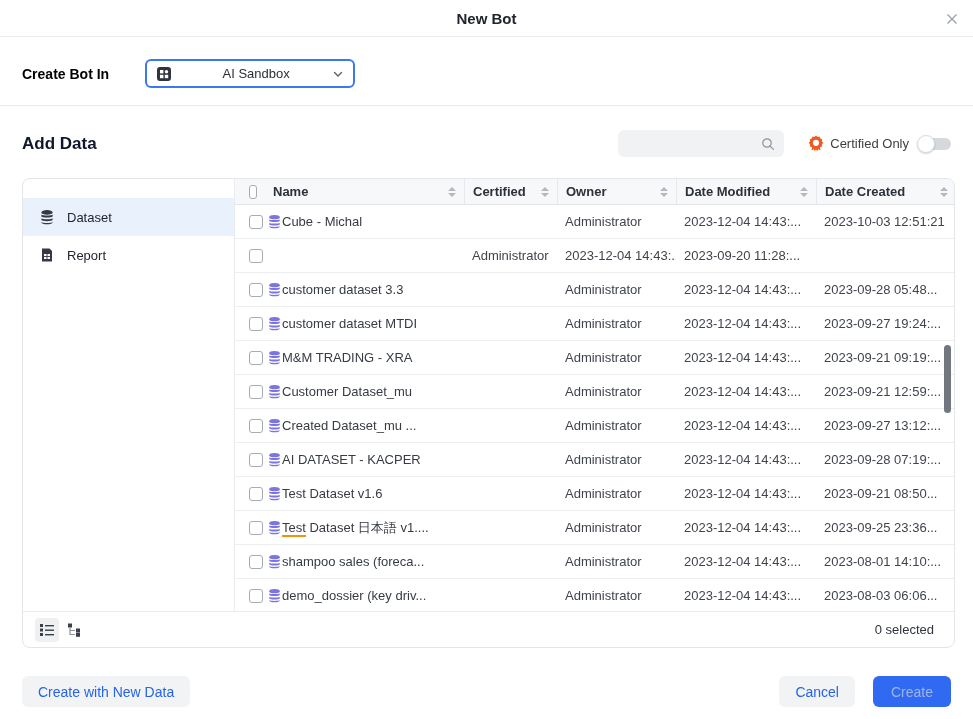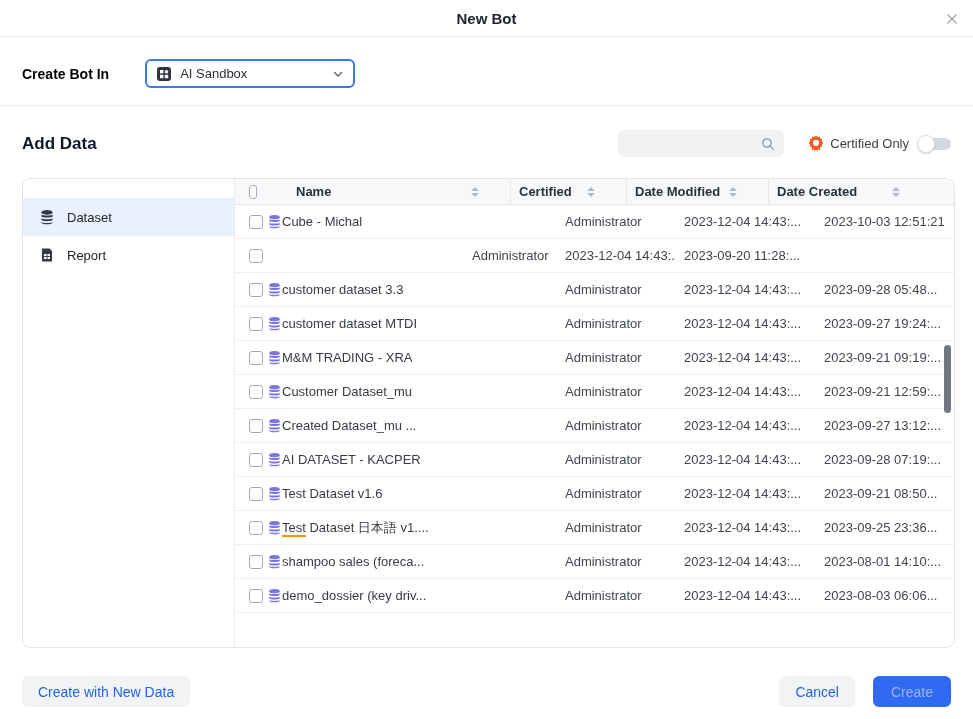--- a/index.html
+++ b/index.html
@@ -33,21 +33,21 @@
   }
   .create-in-label { font-size: 14px; font-weight: 700; color: #000000; }
   .env-select {
     margin-left: 36px;
     width: 210px; height: 29px;
     border: 2px solid #3b79f3; border-radius: 6px;
     background: #fff;
     display: flex; align-items: center;
     padding: 0 9px; cursor: pointer;
   }
-  .env-select .env-name { margin-left: 8px; flex: 1; color: #2a2e37; font-size: 13px; }
+  .env-select .env-name { margin-left: 8px; flex: 1; color: #2a2e37; font-size: 13px; text-align: center; }
   
   .add-data-row {
     display: flex; align-items: center;
     padding: 24px 22px 20px 22px;
   }
   .add-data-title { font-size: 17px; font-weight: 700; color: #0f172a; flex: 1; }
   .search-box {
     width: 166px; height: 27px;
     background: #f1f2f4; border-radius: 6px;
     display: flex; align-items: center;
@@ -93,21 +93,20 @@
   .side-item.selected { background: #e8f1fc; }
   
   .table-area { flex: 1; display: flex; flex-direction: column; min-width: 0; }
   .thead {
     display: grid;
     grid-template-columns: 30px 199px 93px 119px 140px 140px;
     height: 26px; background: #f7f8f9;
     border-bottom: 1px solid #e3e5e9;
     align-items: center;
     flex: none;
-    gap: 23px;
   }
   .th {
     display: flex; align-items: center; height: 100%;
     font-weight: 700; color: #2c303a; font-size: 13px;
     padding: 0 8px; border-left: 1px solid #e6e8ec;
   }
   .th.first { border-left: none; padding-left: 14px; }
   .th .grow { flex: 1; }
   .sort-arrows { display: flex; flex-direction: column; align-items: center; gap: 2px; cursor: pointer; }
   .sort-arrows i { display: block; width: 0; height: 0; border-left: 4px solid transparent; border-right: 4px solid transparent; }
@@ -265,20 +264,28 @@
         </div>
         <div class="th">
           <span>Certified</span>
           <span class="grow"></span>
           <span class="sort-arrows">
               <i class="up"></i>
               <i class="dn"></i>
             </span>
         </div>
         <div class="th">
+          <span>Owner</span>
+          <span class="grow"></span>
+          <span class="sort-arrows">
+              <i class="up"></i>
+              <i class="dn"></i>
+            </span>
+        </div>
+        <div class="th">
           <span>Date Modified</span>
           <span class="grow"></span>
           <span class="sort-arrows">
               <i class="up"></i>
               <i class="dn"></i>
             </span>
         </div>
         <div class="th">
           <span>Date Created</span>
           <span class="grow"></span>
@@ -529,19 +536,44 @@
     <div class="td"></div>
     <div class="td">Administrator</div>
     <div class="td">2023-12-04 14:43:...</div>
     <div class="td">2023-08-03 06:06...</div>
   </div>
 <div class="scroll-thumb"></div>
       </div>
     </div>
   </div>
 
+  <div class="picker-footer">
+    <div class="view-btn active">
+      <span>
+        <svg width="16" height="16" viewBox="0 0 16 16">
+            <rect x="1" y="2" width="3" height="3" fill="#3a3f49"></rect>
+            <rect x="6" y="3" width="9" height="1.4" fill="#3a3f49"></rect>
+            <rect x="1" y="6.5" width="3" height="3" fill="#3a3f49"></rect>
+            <rect x="6" y="7.5" width="9" height="1.4" fill="#3a3f49"></rect>
+            <rect x="1" y="11" width="3" height="3" fill="#3a3f49"></rect>
+            <rect x="6" y="12" width="9" height="1.4" fill="#3a3f49"></rect>
+          </svg>
+      </span>
+    </div>
+    <div class="view-btn">
+      <span>
+        <svg width="16" height="16" viewBox="0 0 16 16">
+            <rect x="1" y="1.5" width="4" height="4" fill="#3a3f49"></rect>
+            <path d="M3 5.5 V12.5 H8 M3 8.5 H8" fill="none" stroke="#8d939d" stroke-width="1.2"></path>
+            <rect x="9" y="6.5" width="4" height="4" fill="#3a3f49"></rect>
+            <rect x="9" y="10.8" width="4" height="4" fill="#3a3f49"></rect>
+          </svg>
+      </span>
+    </div>
+    <div class="selected-count">0 selected</div>
+  </div>
 </div>
 
 <div class="bottom-bar">
   <button class="btn btn-ghost">Create with New Data</button>
   <button class="btn btn-cancel">Cancel</button>
   <button class="btn btn-primary-disabled">Create</button>
 </div>
 
 </body></html>

